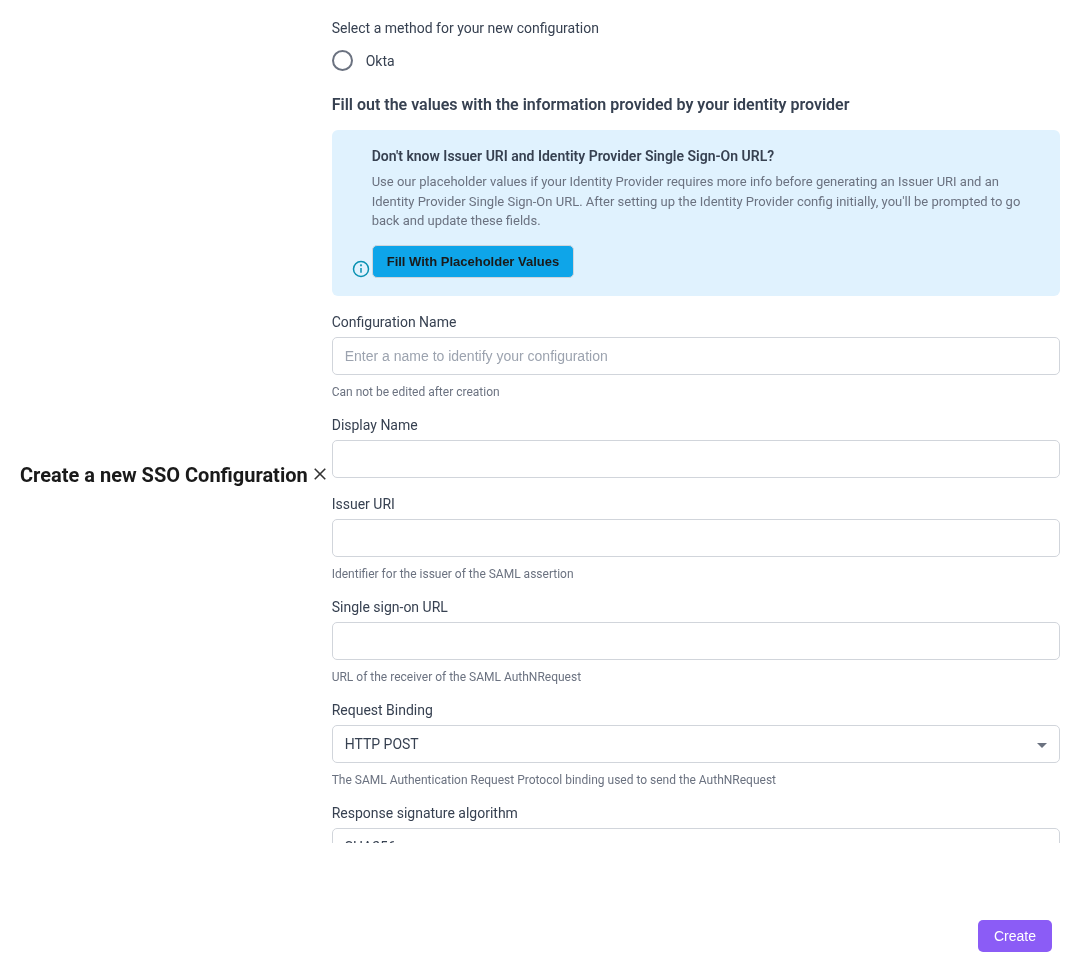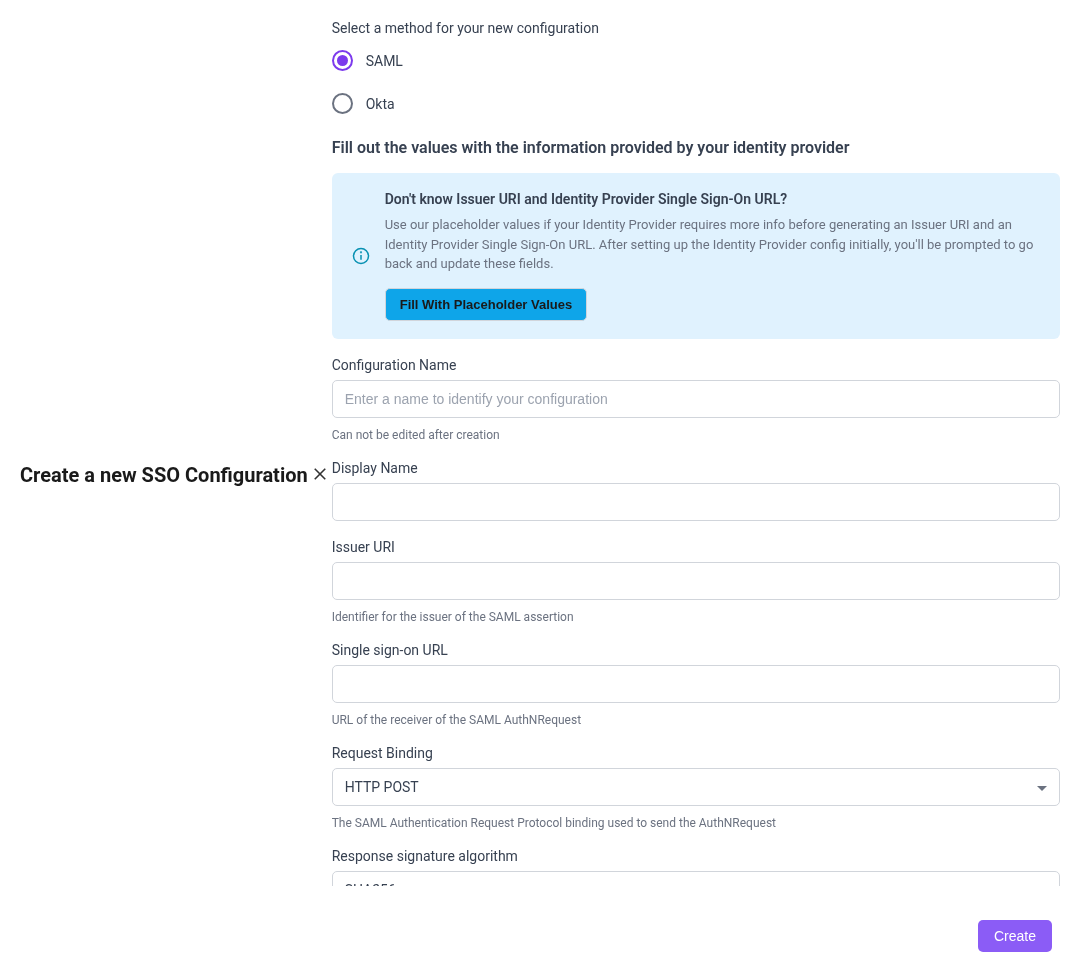--- a/index.html
+++ b/index.html
@@ -114,22 +114,22 @@
     
     .info-box {
       background: #e0f2fe;
       border-radius: 6px;
       padding: 18px 20px;
       margin-bottom: 18px;
     }
     
     .info-content {
       display: flex;
-      gap: 15px;
-      align-items: center;
+      gap: 2px;
+      align-items: flex-end;
     }
     
     .info-icon {
       width: 18px;
       height: 18px;
       flex-shrink: 0;
       color: #0891b2;
       margin-top: 1px;
     }
     
@@ -253,24 +253,20 @@
           <line x1="19" y1="5" x2="5" y2="19"></line>
         </svg>
       </span>
     </button>
   </div>
 
   <div class="scroll-area">
     <div class="subtitle">Select a method for your new configuration</div>
 
     <div class="radio-group">
-      <div class="radio-option">
-        <span class="radio-circle checked"></span>
-        <span class="radio-label">SAML</span>
-      </div>
       <div class="radio-option">
         <span class="radio-circle"></span>
         <span class="radio-label">Okta</span>
       </div>
     </div>
 
     <h2 class="section-heading">Fill out the values with the information provided by your identity provider</h2>
 
     <div class="info-box">
       <div class="info-content">

